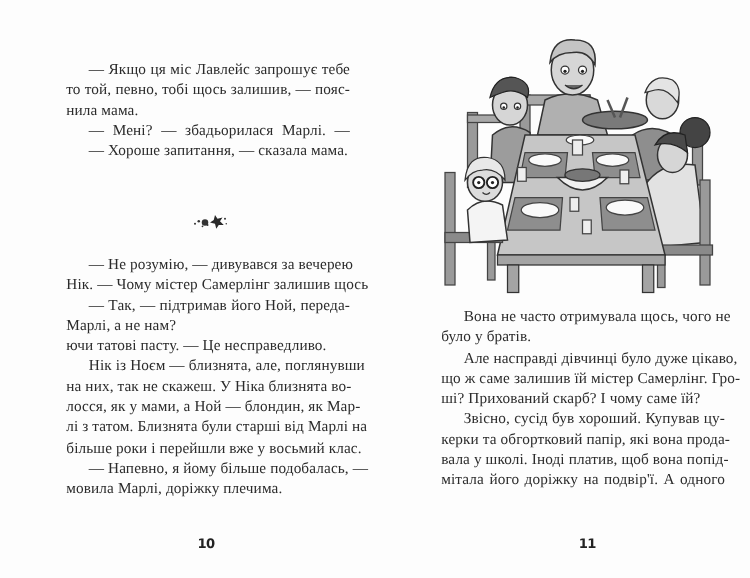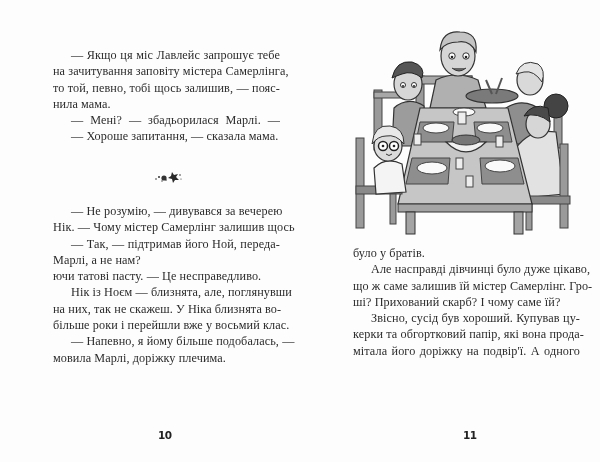--- a/index.html
+++ b/index.html
@@ -36,21 +36,20 @@
   .illustration { position:absolute; left:30px; top:8px; width:242px; height:228px; }
 </style>
 </head>
 <body>
 
 <div class="spread">
 
   <div class="page page-left">
     <div class="text-block top">
       <span class="line indent">— Якщо ця міс Лавлейс запрошує тебе</span>
-      <span class="line">на зачитування заповіту містера Самерлінга,</span>
       <span class="line">то той, певно, тобі щось залишив, — пояс-</span>
       <span class="line last">нила мама.</span>
       <span class="line indent">— Мені? — збадьорилася Марлі. —</span>
       <span class="line indent last">— Хороше запитання, — сказала мама.</span>
     </div>
 
     <svg class="ornament" viewBox="0 0 40 16">
       <circle cx="9" cy="9" r="1" fill="#333"></circle>
       <circle cx="6" cy="11" r="0.8" fill="#333"></circle>
       <circle cx="14" cy="10" r="2.6" fill="#333"></circle>
@@ -62,20 +61,22 @@
     </svg>
 
     <div class="text-block bottom">
       <span class="line indent">— Не розумію, — дивувався за вечерею</span>
       <span class="line">Нік. — Чому містер Самерлінг залишив щось</span>
       <span class="line indent">— Так, — підтримав його Ной, переда-</span>
       <span class="line last">Марлі, а не нам?</span>
       <span class="line last">ючи татові пасту. — Це несправедливо.</span>
       <span class="line indent">Нік із Ноєм — близнята, але, поглянувши</span>
       <span class="line">на них, так не скажеш. У Ніка близнята во-</span>
+      <span class="line">лосся, як у мами, а Ной — блондин, як Мар-</span>
+      <span class="line">лі з татом. Близнята були старші від Марлі на</span>
       <span class="line last">більше роки і перейшли вже у восьмий клас.</span>
       <span class="line indent">— Напевно, я йому більше подобалась, —</span>
       <span class="line last">мовила Марлі, доріжку плечима.</span>
     </div>
 
     <div class="page-number">10</div>
   </div>
 
   <div class="page page-right">
     <svg class="illustration" viewBox="0 0 242 228">
@@ -156,24 +157,26 @@
       <ellipse cx="42" cy="138" rx="14" ry="15" fill="#dcdcdc" stroke="#333" stroke-width="1.2"></ellipse>
       <path d="M26 136 Q28 116 44 118 Q58 120 58 136 Q50 126 40 128 Q32 128 26 136 Z" fill="#e8e8e8" stroke="#333"></path>
       <circle cx="37" cy="138" r="4.5" fill="#fff" stroke="#222" stroke-width="1.5"></circle>
       <circle cx="48" cy="138" r="4.5" fill="#fff" stroke="#222" stroke-width="1.5"></circle>
       <circle cx="37" cy="138" r="1.3" fill="#222"></circle>
       <circle cx="48" cy="138" r="1.3" fill="#222"></circle>
       <path d="M40 146 Q43 149 46 146" fill="none" stroke="#333"></path>
     </svg>
 
     <div class="text-block">
+      <span class="line indent">Вона не часто отримувала щось, чого не</span>
       <span class="line last">було у братів.</span>
       <span class="line indent">Але насправді дівчинці було дуже цікаво,</span>
       <span class="line">що ж саме залишив їй містер Самерлінг. Гро-</span>
       <span class="line last">ші? Прихований скарб? І чому саме їй?</span>
       <span class="line indent">Звісно, сусід був хороший. Купував цу-</span>
       <span class="line">керки та обгортковий папір, які вона прода-</span>
+      <span class="line">вала у школі. Іноді платив, щоб вона попід-</span>
       <span class="line">мітала його доріжку на подвір'ї. А одного</span>
     </div>
 
     <div class="page-number">11</div>
   </div>
 </div>
 
 </body></html>

